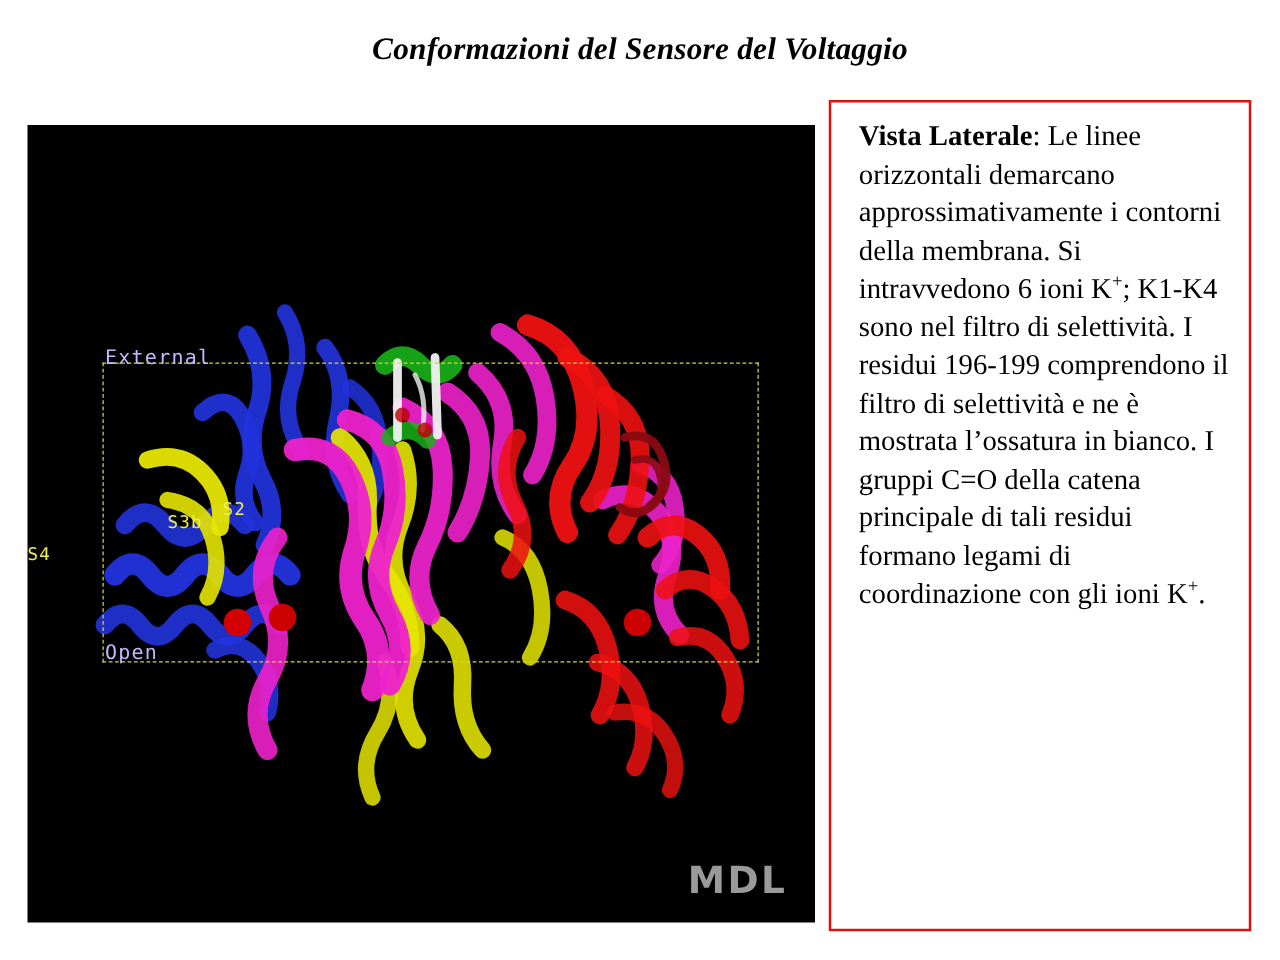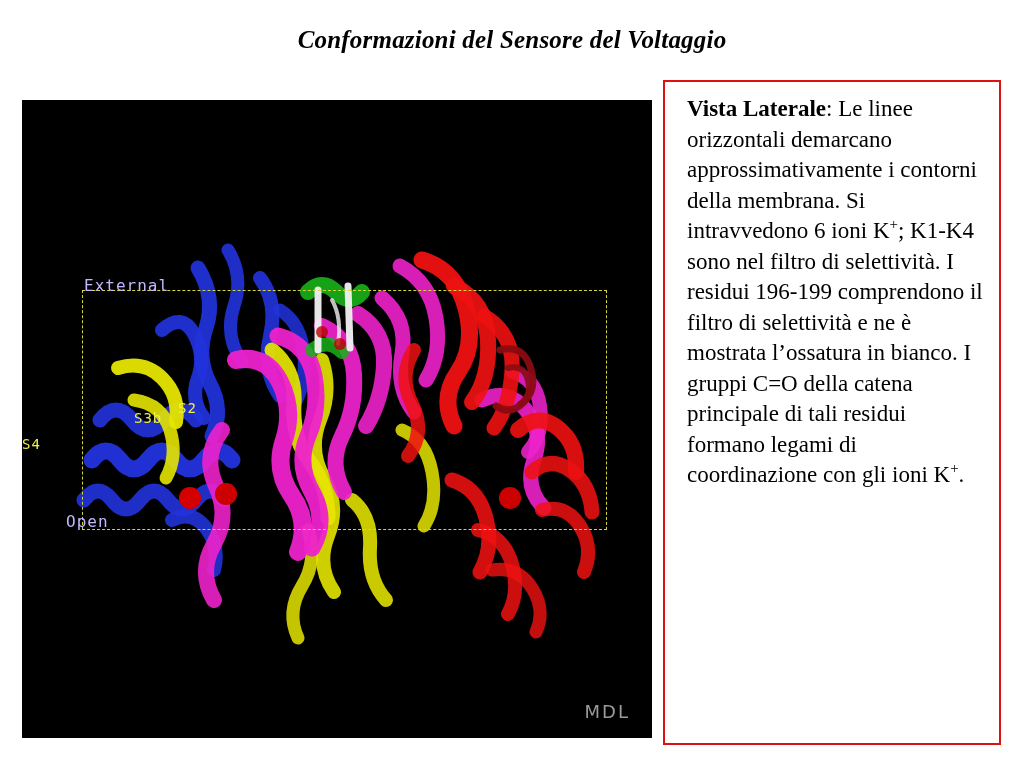--- a/index.html
+++ b/index.html
@@ -57,33 +57,33 @@
     font-family: "DejaVu Sans Mono", monospace;
     font-size: 16px;
     letter-spacing: 1px;
     white-space: nowrap;
   }
   .fig-label.small {
     font-size: 14px;
     color: #f0f04a;
   }
   #lbl-external { left: 62px; top: 176px; }
-  #lbl-open     { left: 44px; top: 412px; }
+  #lbl-open     { left: 62px; top: 412px; }
   #lbl-s4       { left: 0px;  top: 336px; }
   #lbl-s2       { left: 128px; top: 300px; margin-left: 28px; }
   #lbl-s3b      { left: 112px; top: 310px; }
 
   #mdl-watermark {
     position: absolute;
     right: 22px;
     bottom: 16px;
     color: #9a9a9a;
     font-family: "DejaVu Sans", sans-serif;
-    font-weight: normal;
-    font-size: 18px;
+    font-weight: bold;
+    font-size: 30px;
     letter-spacing: 2px;
   }
 
   
   #state-callout {
     position: absolute;
     left: 260px;
     top: 28px;
     width: 160px;
     background: #ffffff;

